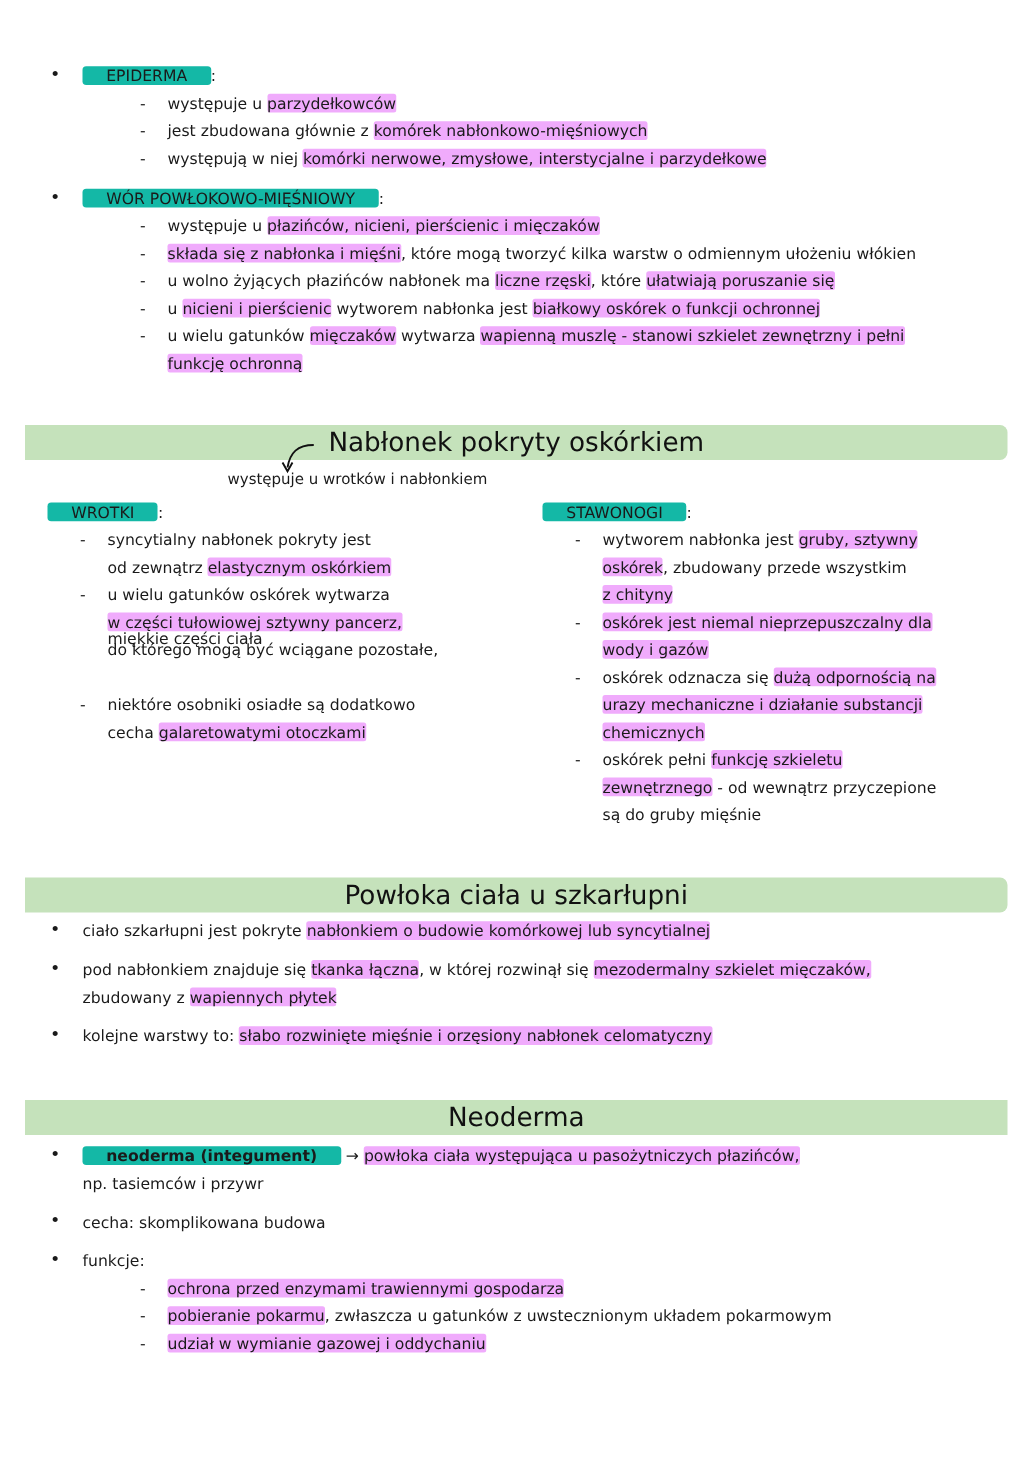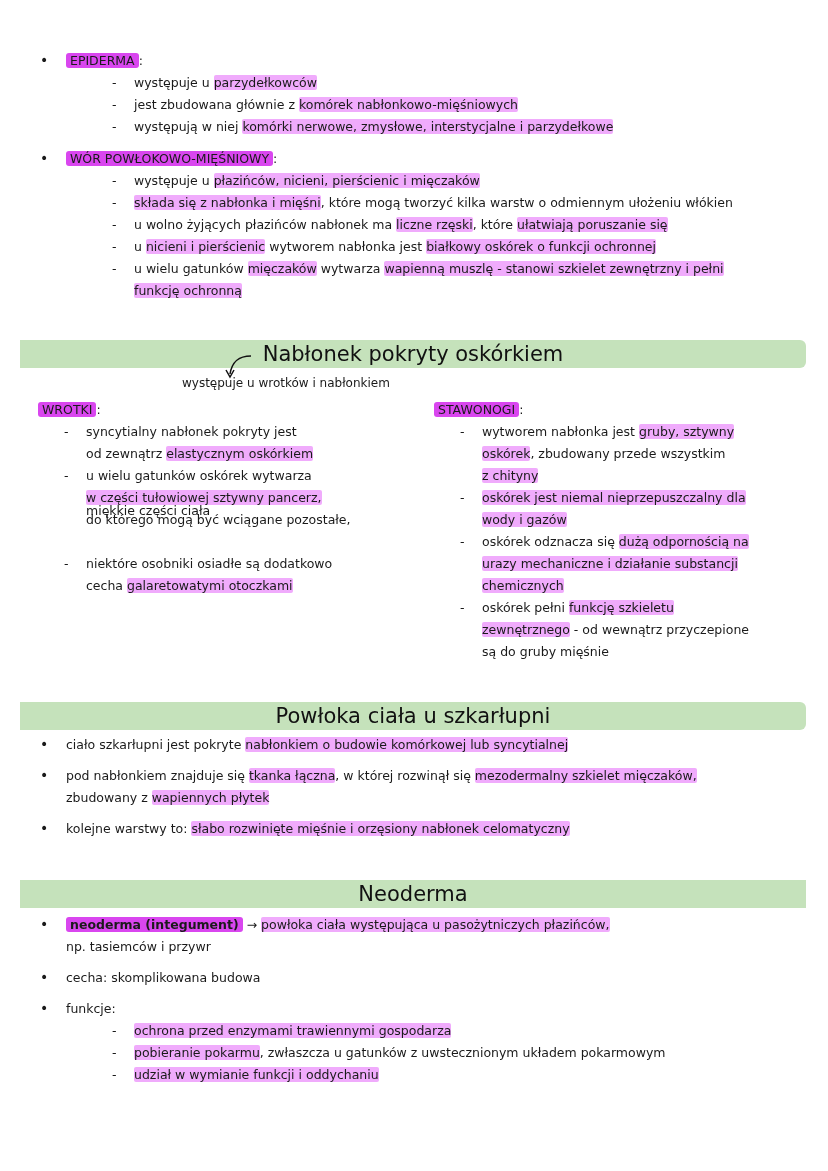--- a/index.html
+++ b/index.html
@@ -1,19 +1,19 @@
 <!DOCTYPE html>
 <html><head>
 <meta charset="utf-8">
 <style>
   html,body{margin:0;padding:0;background:#fff;}
   body{width:828px;height:1171px;position:relative;overflow:hidden;
        font-family:"DejaVu Sans", sans-serif;color:#1a1a1a;}
   .hl-y{background:#f0abfc;border-radius:2px;}
-  .hl-g{background:#d946ef;border-radius:3px;padding:0 4px;}
+  .hl-g{background:#14b8a6;border-radius:3px;padding:0 19px;}
   .bold{font-weight:bold;}
   .banner{position:absolute;left:20px;width:786px;height:28px;background:#c5e2bb;
           border-radius:0 6px 6px 0;text-align:center;font-size:21px;line-height:28px;color:#111;}
   .txt{font-size:12.5px;line-height:22px;}
   .bul{position:absolute;font-size:14px;}
   .row{position:absolute;white-space:nowrap;}
   .dash{display:inline-block;width:22px;}
 </style>
 </head>
 <body>
@@ -137,15 +137,15 @@
   <div class="row txt" style="left:66px;top:967px;">cecha: skomplikowana budowa</div>
   <span class="bul" style="left:40px;top:1000px;">•</span>
   <div class="row txt" style="left:66px;top:998px;">funkcje:</div>
   <div class="row txt" style="left:112px;top:1020px;">
     <span class="dash">-</span><span class="hl-y">ochrona przed enzymami trawiennymi gospodarza</span>
   </div>
   <div class="row txt" style="left:112px;top:1042px;">
     <span class="dash">-</span><span class="hl-y">pobieranie pokarmu</span><span>, zwłaszcza u gatunków z uwstecznionym układem pokarmowym</span>
   </div>
   <div class="row txt" style="left:112px;top:1064px;">
-    <span class="dash">-</span><span class="hl-y">udział w wymianie funkcji i oddychaniu</span>
+    <span class="dash">-</span><span class="hl-y">udział w wymianie gazowej i oddychaniu</span>
   </div>
 </div>
 
 </body></html>

